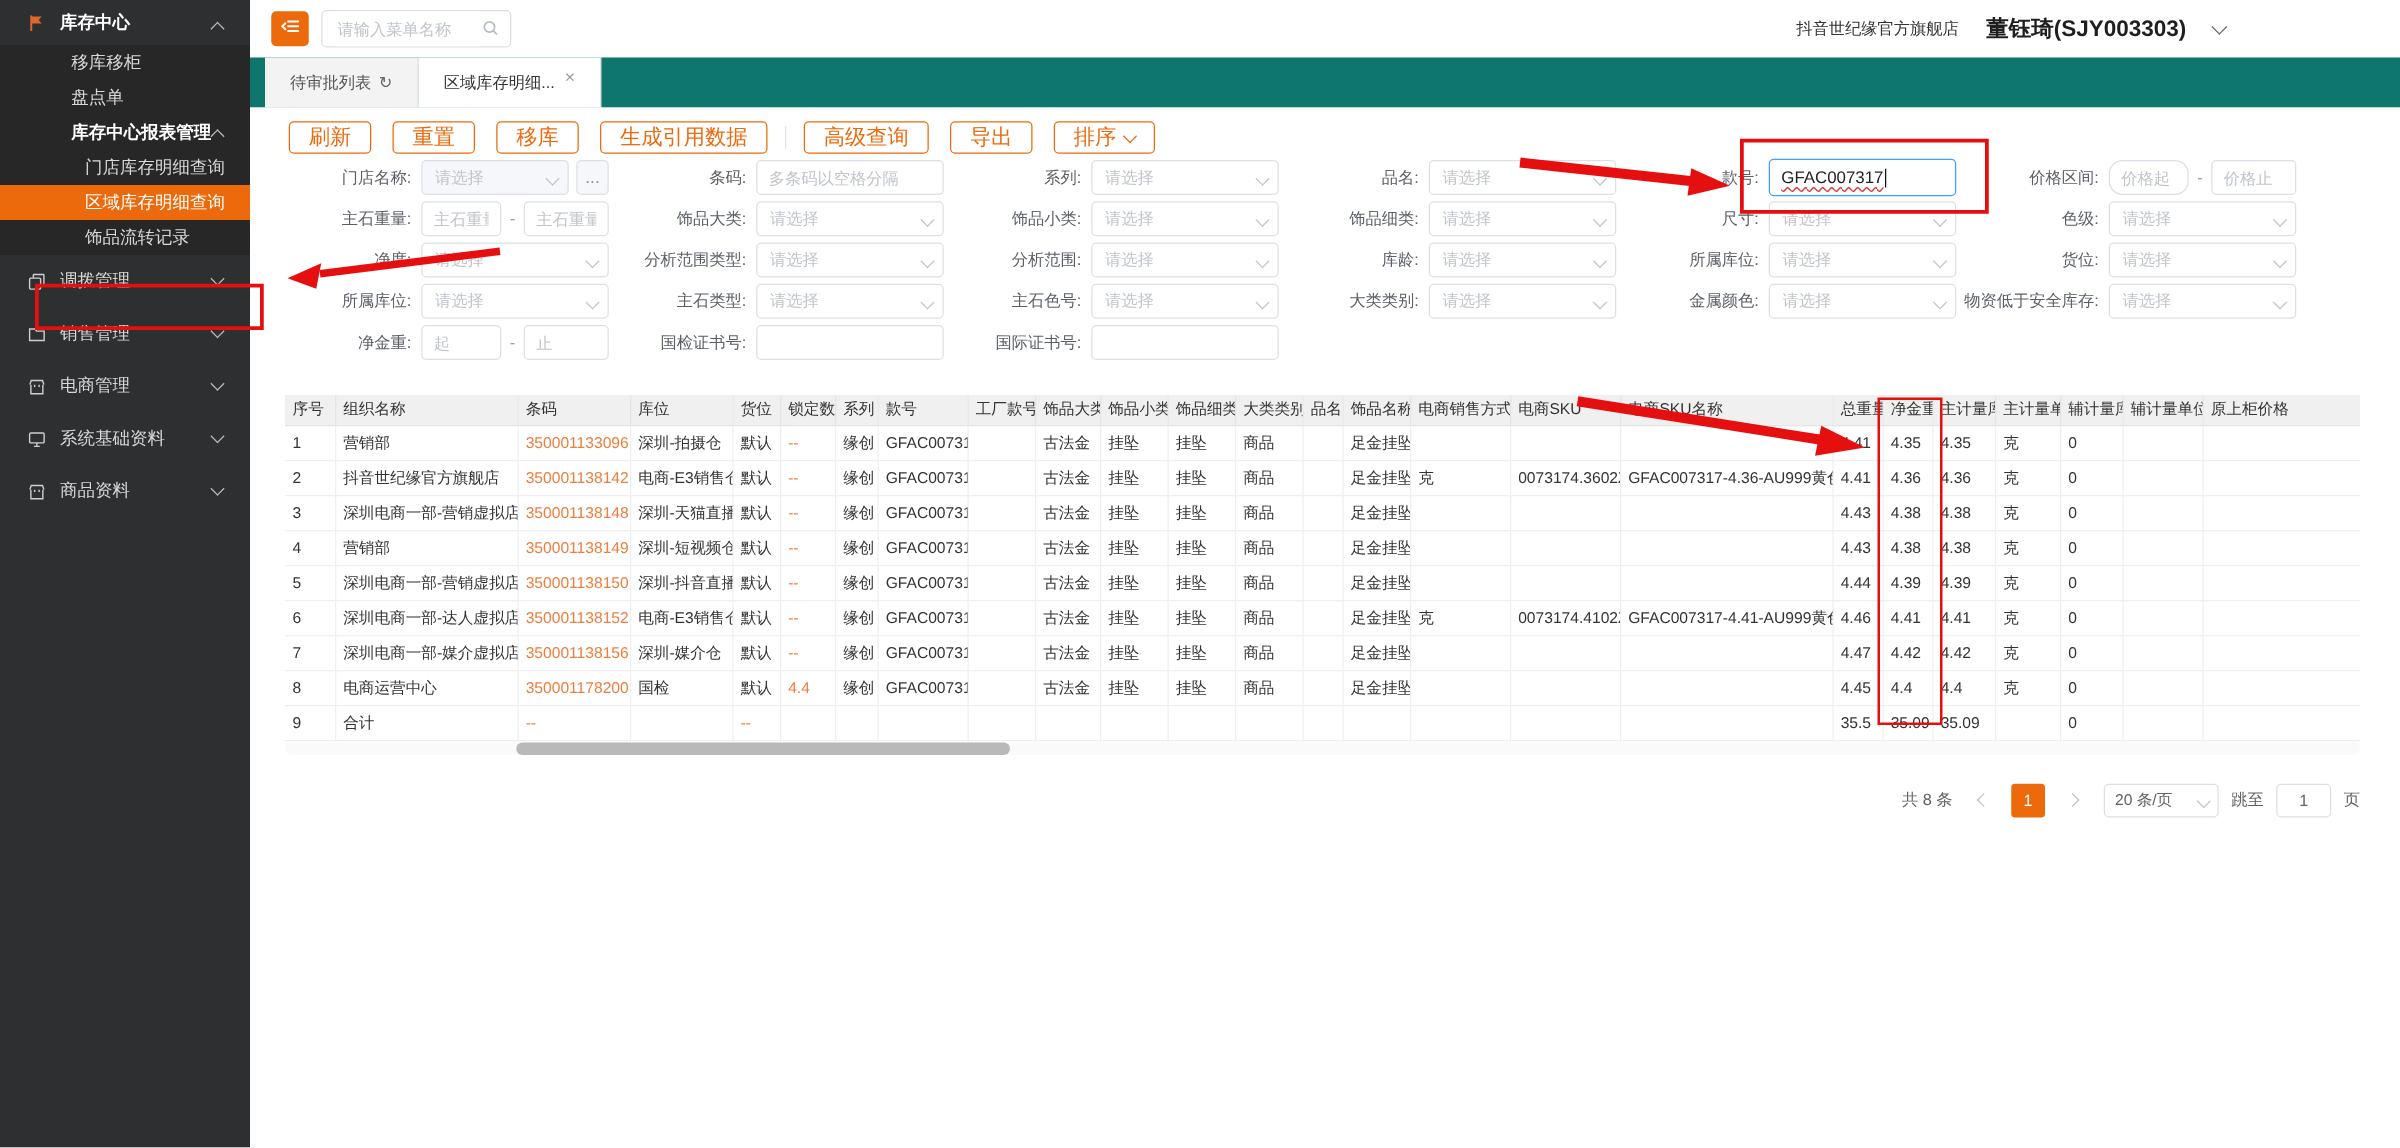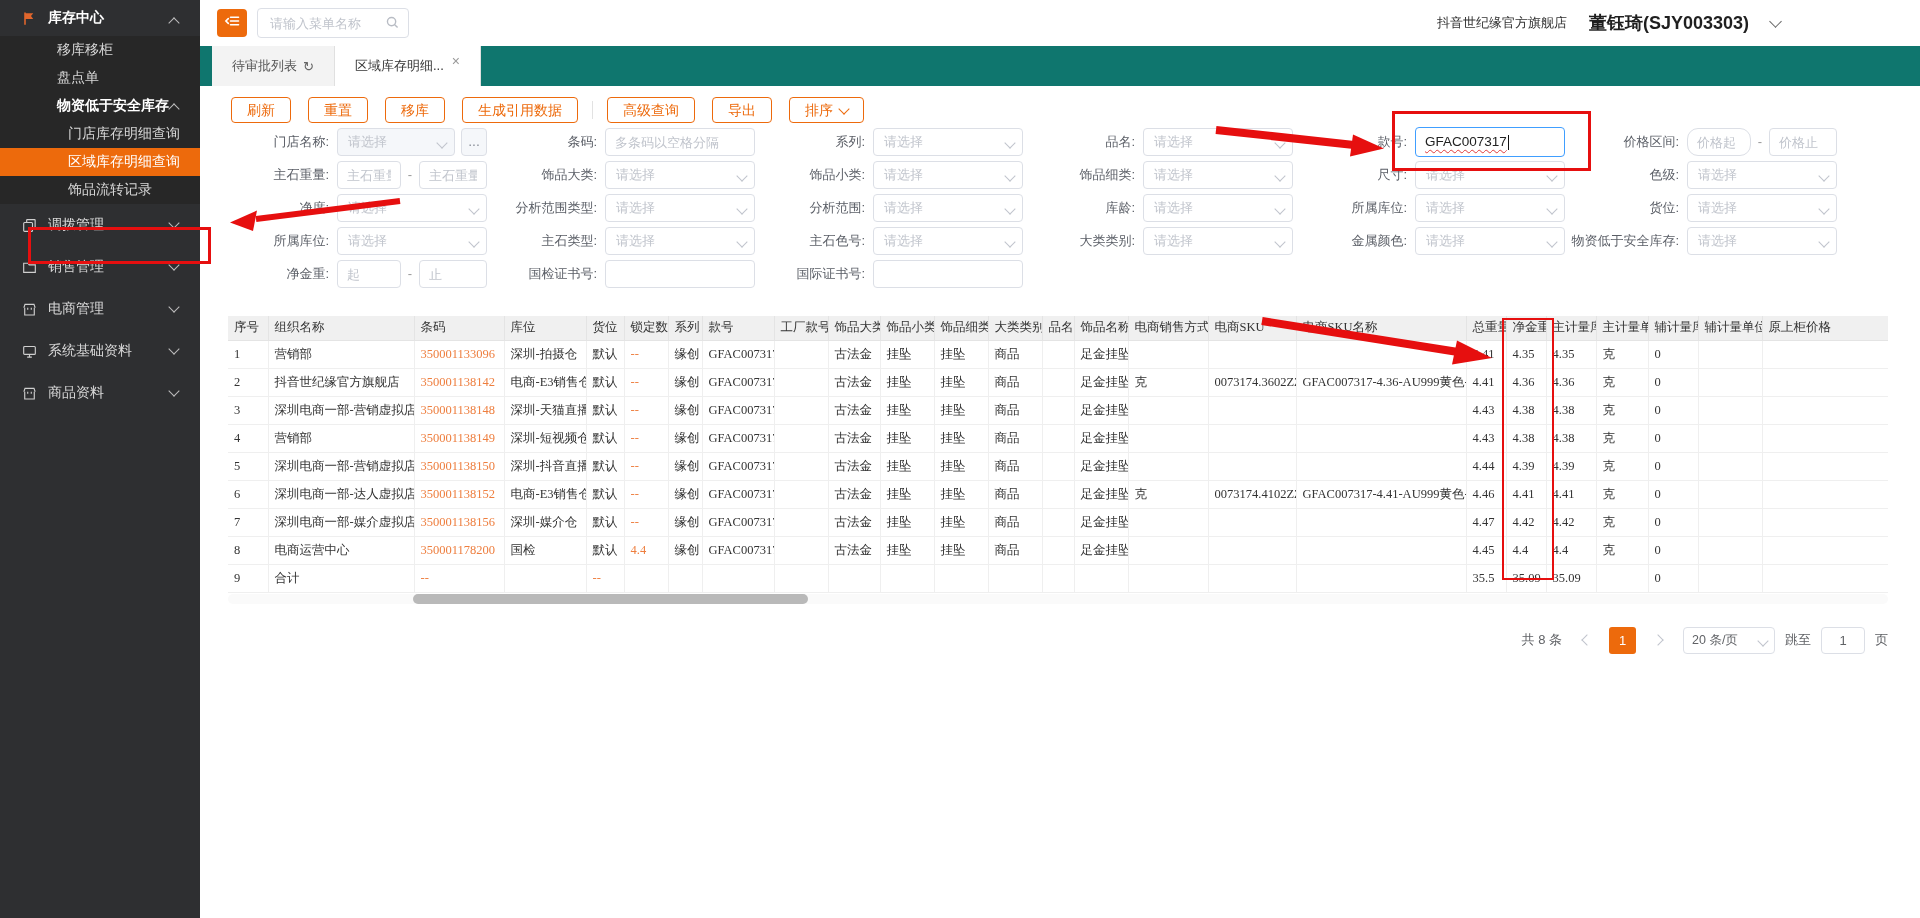--- a/index.html
+++ b/index.html
@@ -42,41 +42,41 @@
   .tab:first-child{margin-left:12px;}
   .tab.active{background:#fff;color:#333;}
   .tab .refresh{font-size:13px;color:#666;}
   .tab .close{font-size:14px;color:#999;margin-left:2px;margin-top:-10px;}
 
   
   #card{position:absolute;left:200px;top:86px;width:1720px;height:832px;background:#fff;z-index:1;}
 
   
   #toolbar{position:absolute;left:31px;top:11px;display:flex;align-items:center;}
-  .tbtn{height:26px;line-height:24px;box-sizing:border-box;border:1px solid #ED6A0C;border-radius:4px;background:#fff;color:#ED6A0C;font-size:14px;padding:0 15px;margin-right:17px;cursor:pointer;white-space:nowrap;font-family:inherit;display:flex;align-items:center;gap:7px;}
+  .tbtn{height:26px;line-height:24px;box-sizing:border-box;border:1px solid #ED6A0C;border-radius:4px;background:#fff;color:#ED6A0C;font-size:17px;padding:0 15px;margin-right:17px;cursor:pointer;white-space:nowrap;font-family:inherit;display:flex;align-items:center;gap:7px;}
   .tb-divider{width:1px;height:18px;background:#e2e2e2;margin:0 14px 0 -3px;}
   .tbtn .chev2{width:7px;height:7px;border-right:1.5px solid #ED6A0C;border-bottom:1.5px solid #ED6A0C;transform:rotate(45deg);margin-top:-3px;}
 
   
   #filters{position:absolute;left:0;top:0;width:1720px;height:225px;}
   .f-label{position:absolute;width:170px;text-align:right;font-size:13px;color:#5a5e66;height:28px;line-height:28px;white-space:nowrap;}
   .f-sel{position:absolute;box-sizing:border-box;height:28px;border:1px solid #dcdfe6;border-radius:4px;background:#fff;font-size:13px;color:#c0c4cc;line-height:26px;padding:0 20px 0 10px;white-space:nowrap;overflow:hidden;cursor:pointer;}
   .f-sel.gray{background:#f5f7fa;}
   .f-sel .chev3{position:absolute;right:8px;top:10px;width:7px;height:7px;border-right:1.4px solid #c0c4cc;border-bottom:1.4px solid #c0c4cc;transform:rotate(45deg);}
   .f-inp{position:absolute;box-sizing:border-box;height:28px;border:1px solid #dcdfe6;border-radius:4px;background:#fff;font-size:13px;color:#333;padding:0 9px;outline:none;font-family:inherit;}
   .f-inp::placeholder{color:#c0c4cc;}
   .f-dash{position:absolute;width:14px;text-align:center;color:#999;font-size:13px;height:28px;line-height:28px;}
   .f-ell{position:absolute;box-sizing:border-box;width:26px;height:28px;border:1px solid #dcdfe6;border-radius:4px;background:#f5f7fa;color:#8a8f99;text-align:center;line-height:24px;font-size:14px;cursor:pointer;}
   .f-focus{position:absolute;box-sizing:border-box;height:30px;border:1px solid #409eff;border-radius:4px;background:#fff;font-size:13.5px;color:#222;padding:0 9px;line-height:28px;display:flex;align-items:center;}
   .f-focus .val{text-decoration:underline;text-decoration-style:wavy;text-decoration-color:#e03a3a;text-decoration-thickness:1px;text-underline-offset:3px;}
   .f-focus .caret{display:inline-block;width:1.5px;height:15px;background:#111;margin-left:1px;}
 
   
   #tablewrap{position:absolute;left:28px;top:230px;width:1660px;height:306px;overflow:hidden;}
-  table{border-collapse:collapse;table-layout:fixed;width:1674px;font-family:Liberation Serif, serif;}
+  table{border-collapse:collapse;table-layout:fixed;width:1674px;}
   th,td{box-sizing:border-box;padding:0 6px;font-size:12.5px;white-space:nowrap;overflow:hidden;text-align:left;font-weight:normal;}
   thead th{height:24px;background:#f0f0f0;color:#333;border:1px solid #e4e4e4;border-top:none;}
   thead th:first-child{border-left:none;}thead th:last-child{border-right:none;margin-top:16px;}
   tbody td{height:28px;color:#333;border:1px solid #efefef;border-top:none;}
   tbody td:first-child{border-left:none;}tbody td:last-child{border-right:none;}
   td.c-link{color:#EE7E3E;}
   td.c-orange{color:#EE7E3E;}
 
   
   #hscroll{position:absolute;left:28px;top:508px;width:1660px;height:10px;background:#fafafa;border-radius:5px;}
@@ -114,21 +114,21 @@
           <span>库存中心</span>
           <span class="chev up" style="top: 19px;"></span>
         </div>
         <div class="mi lvl1">
           <span>移库移柜</span>
         </div>
         <div class="mi lvl1">
           <span>盘点单</span>
         </div>
         <div class="mi lvl1 bold">
-          <span>物资低于安全库存</span>
+          <span>库存中心报表管理</span>
           <span class="chev up" style="top: 13px;"></span>
         </div>
         <div class="mi lvl2">
           <span>门店库存明细查询</span>
         </div>
         <div class="mi lvl2 active">
           <span>区域库存明细查询</span>
         </div>
         <div class="mi lvl2">
           <span>饰品流转记录</span>

